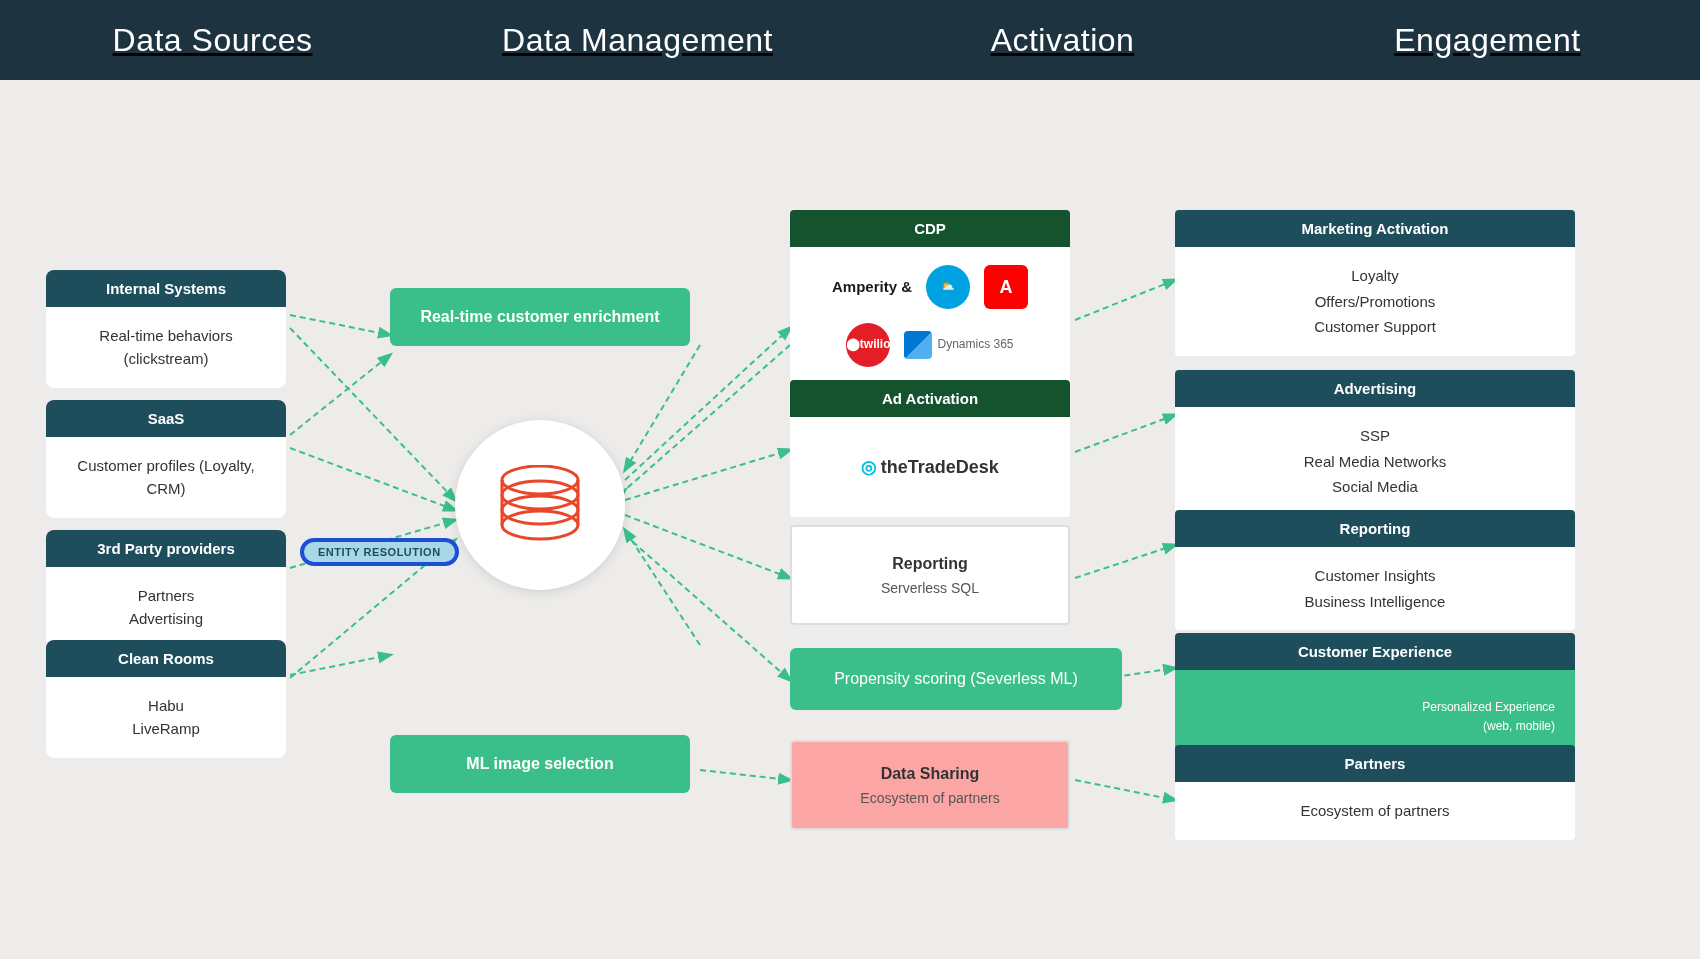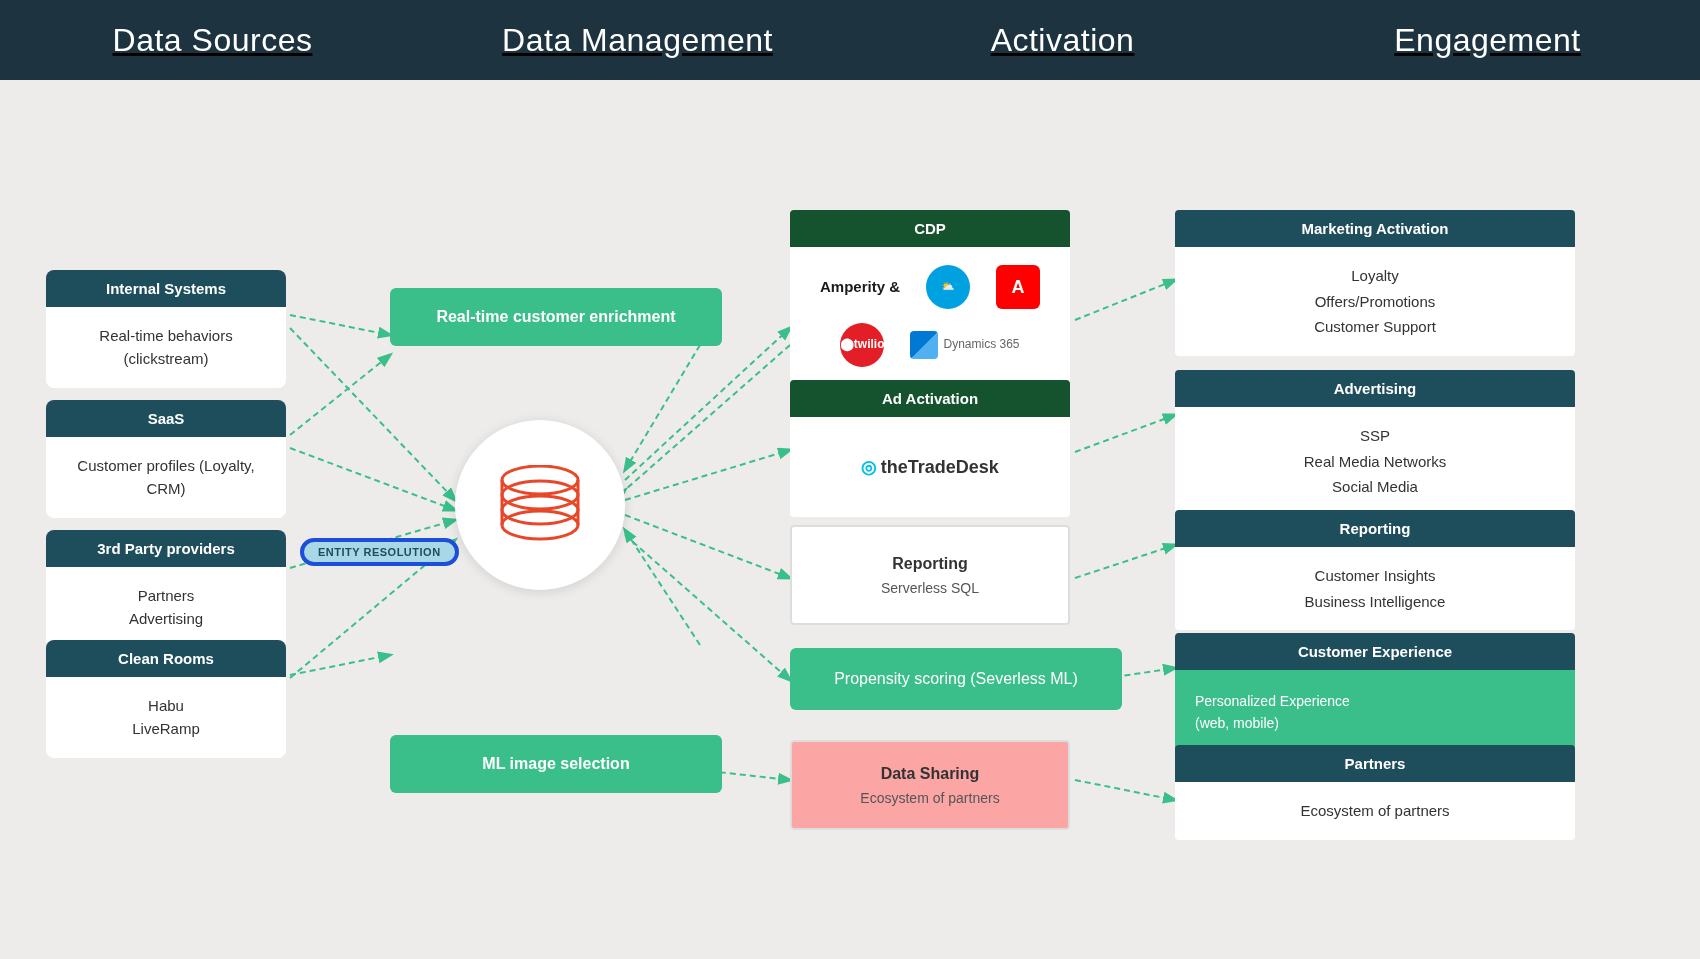--- a/index.html
+++ b/index.html
@@ -62,21 +62,21 @@
       text-align: center;
       color: #333;
       font-size: 15px;
       line-height: 1.5;
     }
 
     
     .dm-box {
       position: absolute;
       left: 390px;
-      width: 332px;
+      width: 300px;
       background: #3abf8a;
       border-radius: 6px;
       color: white;
       font-size: 16px;
       font-weight: 600;
       text-align: center;
       padding: 20px 16px;
     }
 
     
@@ -157,24 +157,24 @@
     .eng-body {
       background: white;
       padding: 16px 20px;
       text-align: center;
       color: #333;
       font-size: 15px;
       line-height: 1.7;
     }
     .eng-body-green {
       background: #3abf8a;
-      padding: 20px 20px;
-      text-align: left;
-      color: white;
-      font-size: 14px;
+      padding: 28px 20px;
+      text-align: right;
+      color: white;
+      font-size: 12px;
       font-weight: 500;
       line-height: 1.6;
     }
 
     
     .arrows-svg {
       position: absolute;
       top: 0; left: 0;
       width: 1700px;
       height: 879px;
@@ -195,21 +195,21 @@
       color: #1e4d5c;
       letter-spacing: 0.5px;
       white-space: nowrap;
     }
 
     
     .logos-row {
       display: flex;
       align-items: center;
       justify-content: center;
-      gap: 26px;
+      gap: 14px;
       flex-wrap: wrap;
       text-align: right;
     }
     .logo-salesforce {
       background: #00a1e0;
       color: white;
       border-radius: 50%;
       width: 44px;
       height: 44px;
       display: flex;

